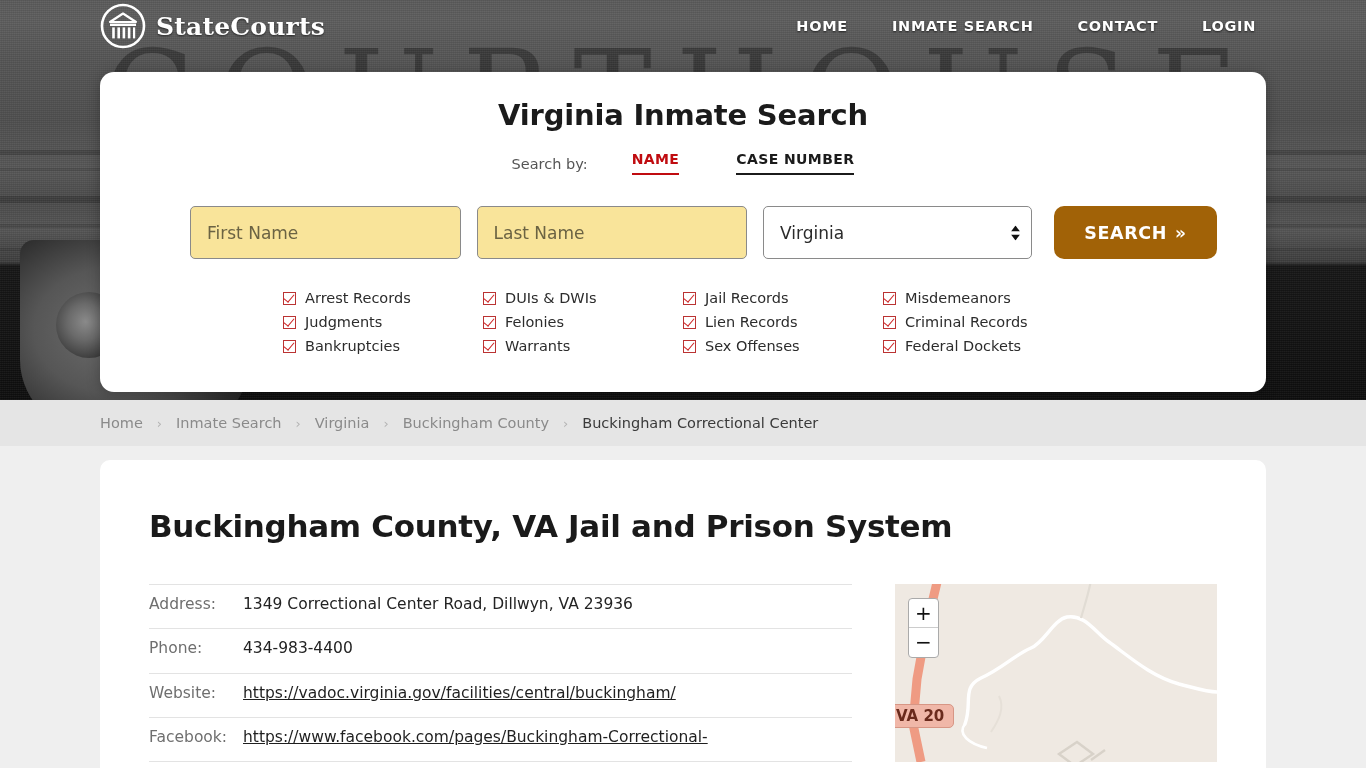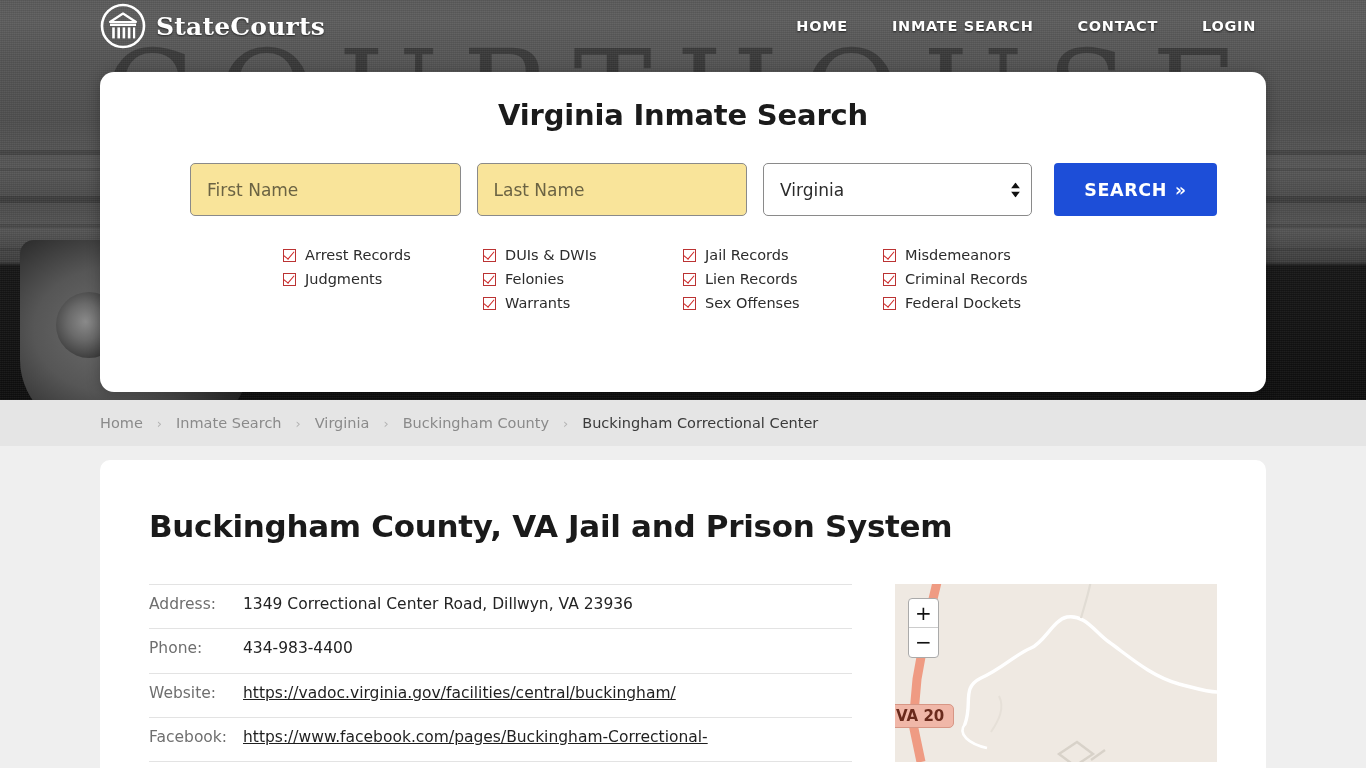--- a/index.html
+++ b/index.html
@@ -195,24 +195,24 @@
     transform: translateY(-50%);
     pointer-events: none;
     line-height: 1;
     font-size: 10px;
     color: #111;
     display: flex; flex-direction: column; gap: 3px;
   }
   .btn-search {
     width: 166px; height: 53px;
     margin-left: 6px;
-    background: #1d4ed8;
+    background: #a16207;
     color: #fff;
     border: none;
-    border-radius: 4px;
+    border-radius: 10px;
     font-size: 17.5px;
     font-weight: 700;
     letter-spacing: 0.6px;
     font-family: inherit;
     cursor: pointer;
     display: flex; align-items: center; justify-content: center; gap: 8px;
   }
   .btn-search .chev { font-size: 17px; }
 
   .sc-checks {
@@ -392,20 +392,25 @@
       <a href="#">HOME</a>
       <a href="#">INMATE SEARCH</a>
       <a href="#">CONTACT</a>
       <a href="#">LOGIN</a>
     </nav>
   </div>
 
   <div class="search-card">
     <h1 class="sc-title">Virginia Inmate Search</h1>
 
+    <div class="sc-searchby">
+      <span class="sb-label">Search by:</span>
+      <span class="tab tab-name">NAME</span>
+      <span class="tab tab-case">CASE NUMBER</span>
+    </div>
 
     <div class="sc-form">
       <input class="fld fld-first" type="text" placeholder="First Name" style="">
       <input class="fld fld-last" type="text" placeholder="Last Name" style="">
       <span class="sel-wrap">
         <select class="sel">
           <option>Virginia</option>
         </select>
         <span class="sel-arrows">
           <svg width="9" height="6" viewBox="0 0 9 6">
@@ -425,20 +430,24 @@
     <div class="sc-checks">
       <div class="chk-col">
         <div class="chk-row">
             <span class="chkbox"></span>
             <span>Arrest Records</span>
           </div>
         <div class="chk-row">
             <span class="chkbox"></span>
             <span>Judgments</span>
           </div>
+        <div class="chk-row">
+            <span class="chkbox"></span>
+            <span>Bankruptcies</span>
+          </div>
       </div>
       <div class="chk-col">
         <div class="chk-row">
             <span class="chkbox"></span>
             <span>DUIs &amp; DWIs</span>
           </div>
         <div class="chk-row">
             <span class="chkbox"></span>
             <span>Felonies</span>
           </div>

